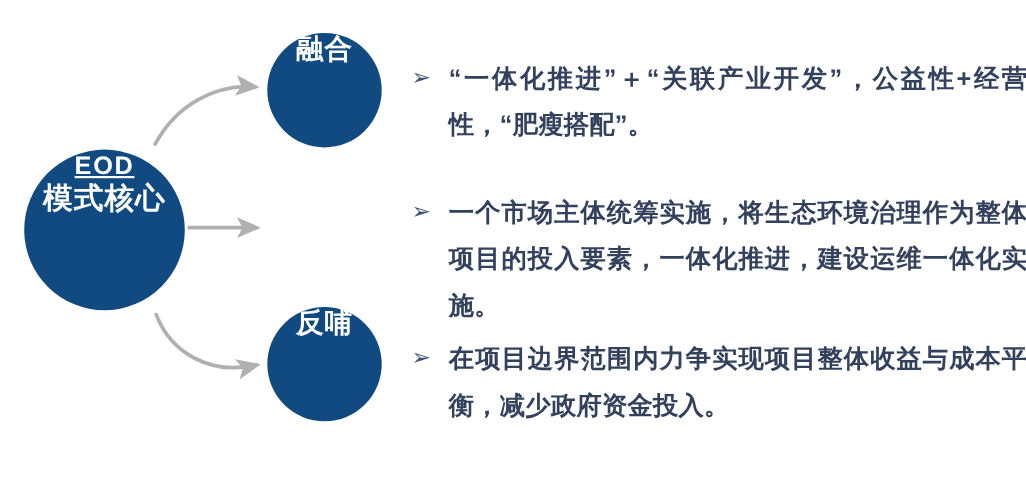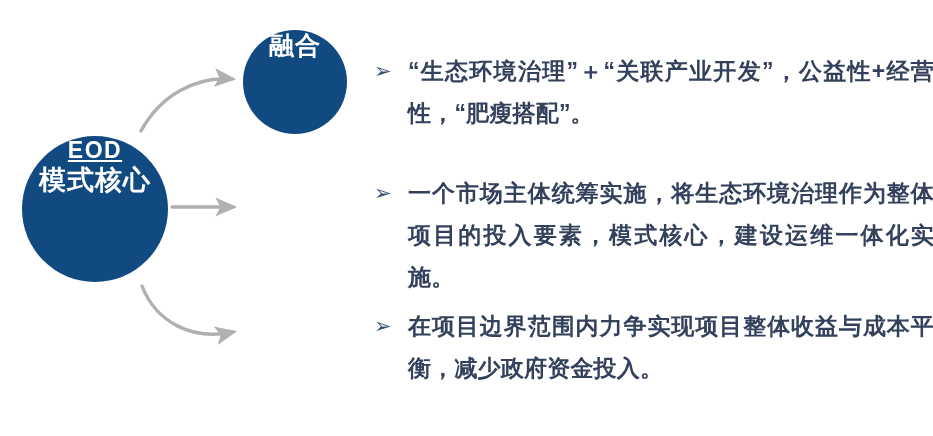--- a/index.html
+++ b/index.html
@@ -121,29 +121,32 @@
   <div id="core-node" class="node-circle">
     <div class="core-line-1">EOD</div>
     <div class="core-line-2">模式核心</div>
   </div>
 
   <div id="node-fusion" class="node-circle branch-node">
     <span>融合</span>
   </div>
 
 
+  <div id="node-feedback" class="node-circle branch-node">
+    <span>反哺</span>
+  </div>
 
   <div id="bullet-row-1" class="bullet-row">
     <span class="bullet-marker">➢</span>
-    <span class="bullet-text">“生态环境治理”＋“关联产业开发”，公益性+经营性，“肥瘦搭配”。</span>
+    <span class="bullet-text">“一体化推进”＋“关联产业开发”，公益性+经营性，“肥瘦搭配”。</span>
   </div>
 
   <div id="bullet-row-2" class="bullet-row">
     <span class="bullet-marker">➢</span>
-    <span class="bullet-text">一个市场主体统筹实施，将生态环境治理作为整体项目的投入要素，模式核心，建设运维一体化实施。</span>
+    <span class="bullet-text">一个市场主体统筹实施，将生态环境治理作为整体项目的投入要素，一体化推进，建设运维一体化实施。</span>
   </div>
 
   <div id="bullet-row-3" class="bullet-row">
     <span class="bullet-marker">➢</span>
     <span class="bullet-text">在项目边界范围内力争实现项目整体收益与成本平衡，减少政府资金投入。</span>
   </div>
 
 </div>
 
 </body></html>

